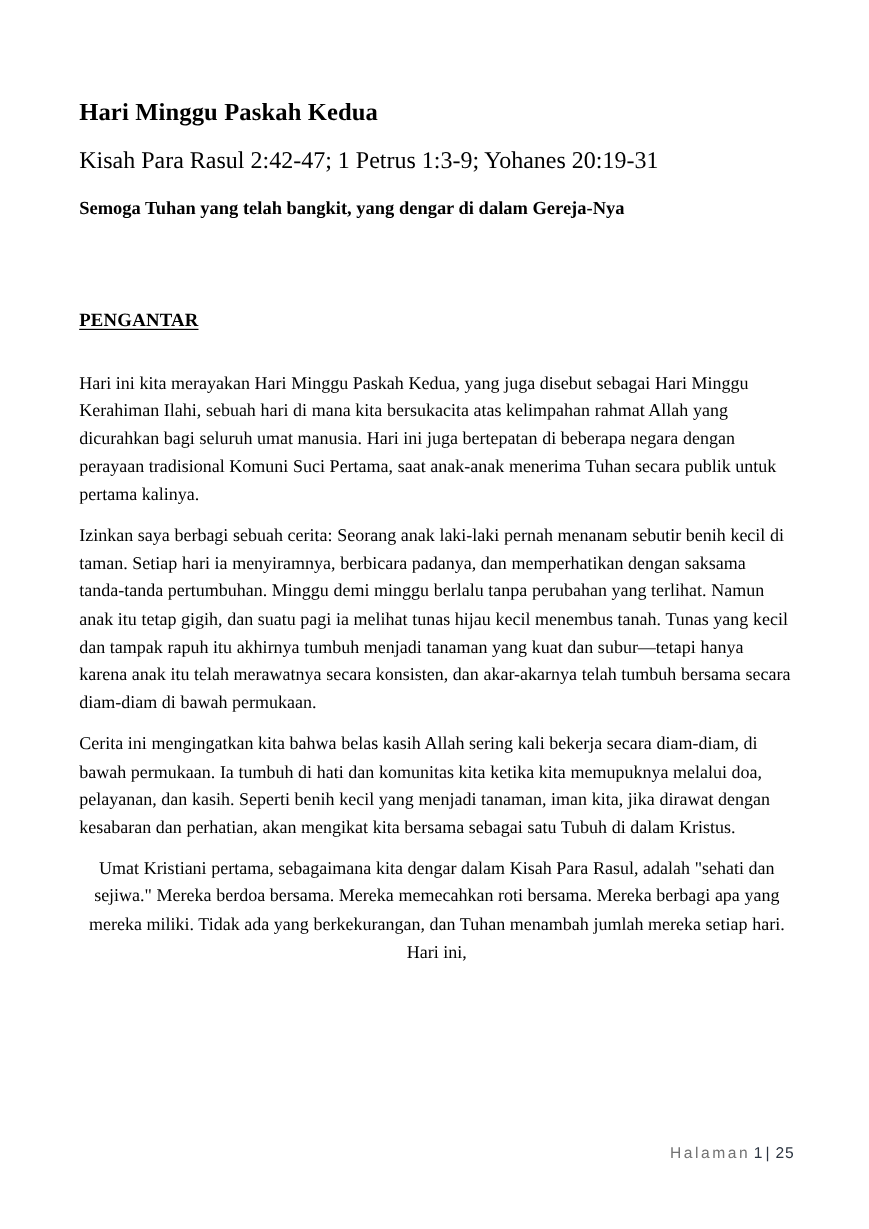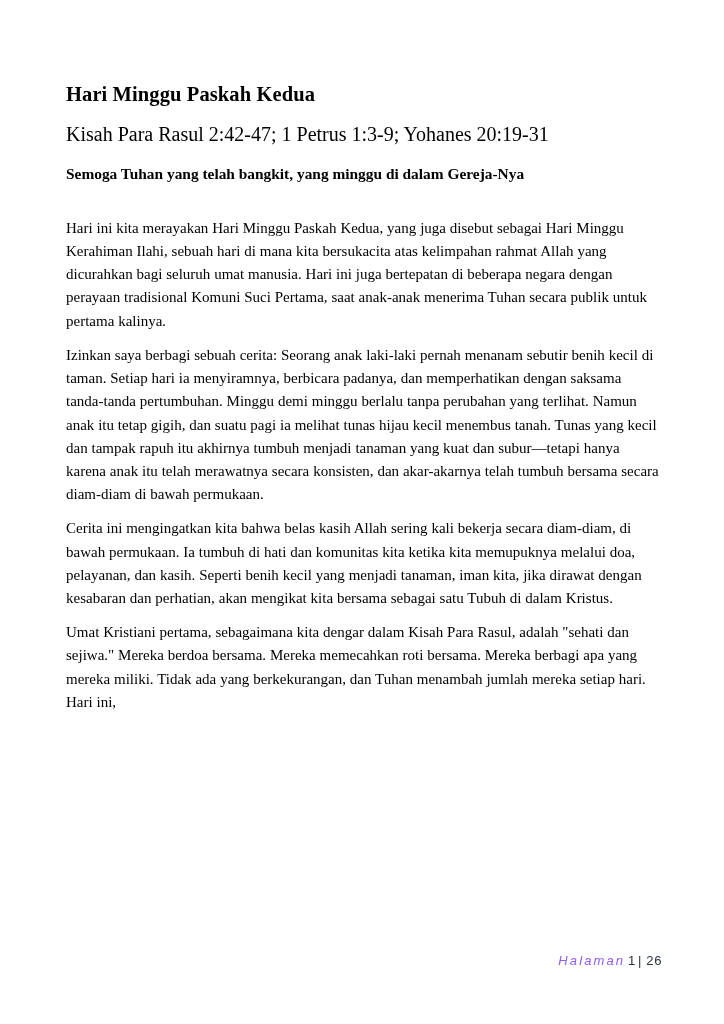--- a/index.html
+++ b/index.html
@@ -65,34 +65,34 @@
 
   .body-paragraph {
     font-size: 15px;
     line-height: 23.2px;
     text-align: left;
     margin: 0 0 11px 0;
     word-spacing: 0.1px;
   }
   .body-paragraph:last-child {
     margin-bottom: 12px;
+    text-align: center;
   }
 
   .page-footer {
     position: absolute;
     right: 62px;
     bottom: 56px;
     font-family: "Liberation Sans", "DejaVu Sans", sans-serif;
     font-size: 13px;
     white-space: nowrap;
   }
   .footer-label {
-    color: #8b5cf6;
+    color: #737373;
     letter-spacing: 2.1px;
-    font-style: italic;
   }
   .footer-pages {
     color: #2b3440;
     letter-spacing: 0.6px;
     margin-left: 3px;
   }
   .footer-sep {
     color: #2b3440;
     margin: 0 2px;
   }
@@ -102,30 +102,31 @@
 
 <div class="page">
 
   <div class="content">
 
     <h1 class="doc-title">Hari Minggu Paskah Kedua</h1>
 
     <div class="scripture-line">Kisah Para Rasul 2:42-47; 1 Petrus 1:3-9; Yohanes 20:19-31</div>
 
     <div class="greeting">
-      <div>Semoga Tuhan yang telah bangkit, yang minggu di dalam Gereja-Nya</div>
+      <div>Semoga Tuhan yang telah bangkit, yang dengar di dalam Gereja-Nya</div>
     </div>
 
+    <h2 class="section-heading">PENGANTAR</h2>
 
     <div class="body-block">
       <p class="body-paragraph">Hari ini kita merayakan Hari Minggu Paskah Kedua, yang juga disebut sebagai Hari Minggu Kerahiman Ilahi, sebuah hari di mana kita bersukacita atas kelimpahan rahmat Allah yang dicurahkan bagi seluruh umat manusia. Hari ini juga bertepatan di beberapa negara dengan perayaan tradisional Komuni Suci Pertama, saat anak-anak menerima Tuhan secara publik untuk pertama kalinya.</p>
       <p class="body-paragraph">Izinkan saya berbagi sebuah cerita: Seorang anak laki-laki pernah menanam sebutir benih kecil di taman. Setiap hari ia menyiramnya, berbicara padanya, dan memperhatikan dengan saksama tanda-tanda pertumbuhan. Minggu demi minggu berlalu tanpa perubahan yang terlihat. Namun anak itu tetap gigih, dan suatu pagi ia melihat tunas hijau kecil menembus tanah. Tunas yang kecil dan tampak rapuh itu akhirnya tumbuh menjadi tanaman yang kuat dan subur—tetapi hanya karena anak itu telah merawatnya secara konsisten, dan akar-akarnya telah tumbuh bersama secara diam-diam di bawah permukaan.</p>
       <p class="body-paragraph">Cerita ini mengingatkan kita bahwa belas kasih Allah sering kali bekerja secara diam-diam, di bawah permukaan. Ia tumbuh di hati dan komunitas kita ketika kita memupuknya melalui doa, pelayanan, dan kasih. Seperti benih kecil yang menjadi tanaman, iman kita, jika dirawat dengan kesabaran dan perhatian, akan mengikat kita bersama sebagai satu Tubuh di dalam Kristus.</p>
       <p class="body-paragraph">Umat Kristiani pertama, sebagaimana kita dengar dalam Kisah Para Rasul, adalah "sehati dan sejiwa." Mereka berdoa bersama. Mereka memecahkan roti bersama. Mereka berbagi apa yang mereka miliki. Tidak ada yang berkekurangan, dan Tuhan menambah jumlah mereka setiap hari. Hari ini,</p>
     </div>
 
   </div>
 
   <div class="page-footer">
-    <span class="footer-label">Halaman</span><span class="footer-pages">1</span><span class="footer-sep">|</span><span class="footer-pages">26</span>
+    <span class="footer-label">Halaman</span><span class="footer-pages">1</span><span class="footer-sep">|</span><span class="footer-pages">25</span>
   </div>
 
 </div>
 
 </body></html>

